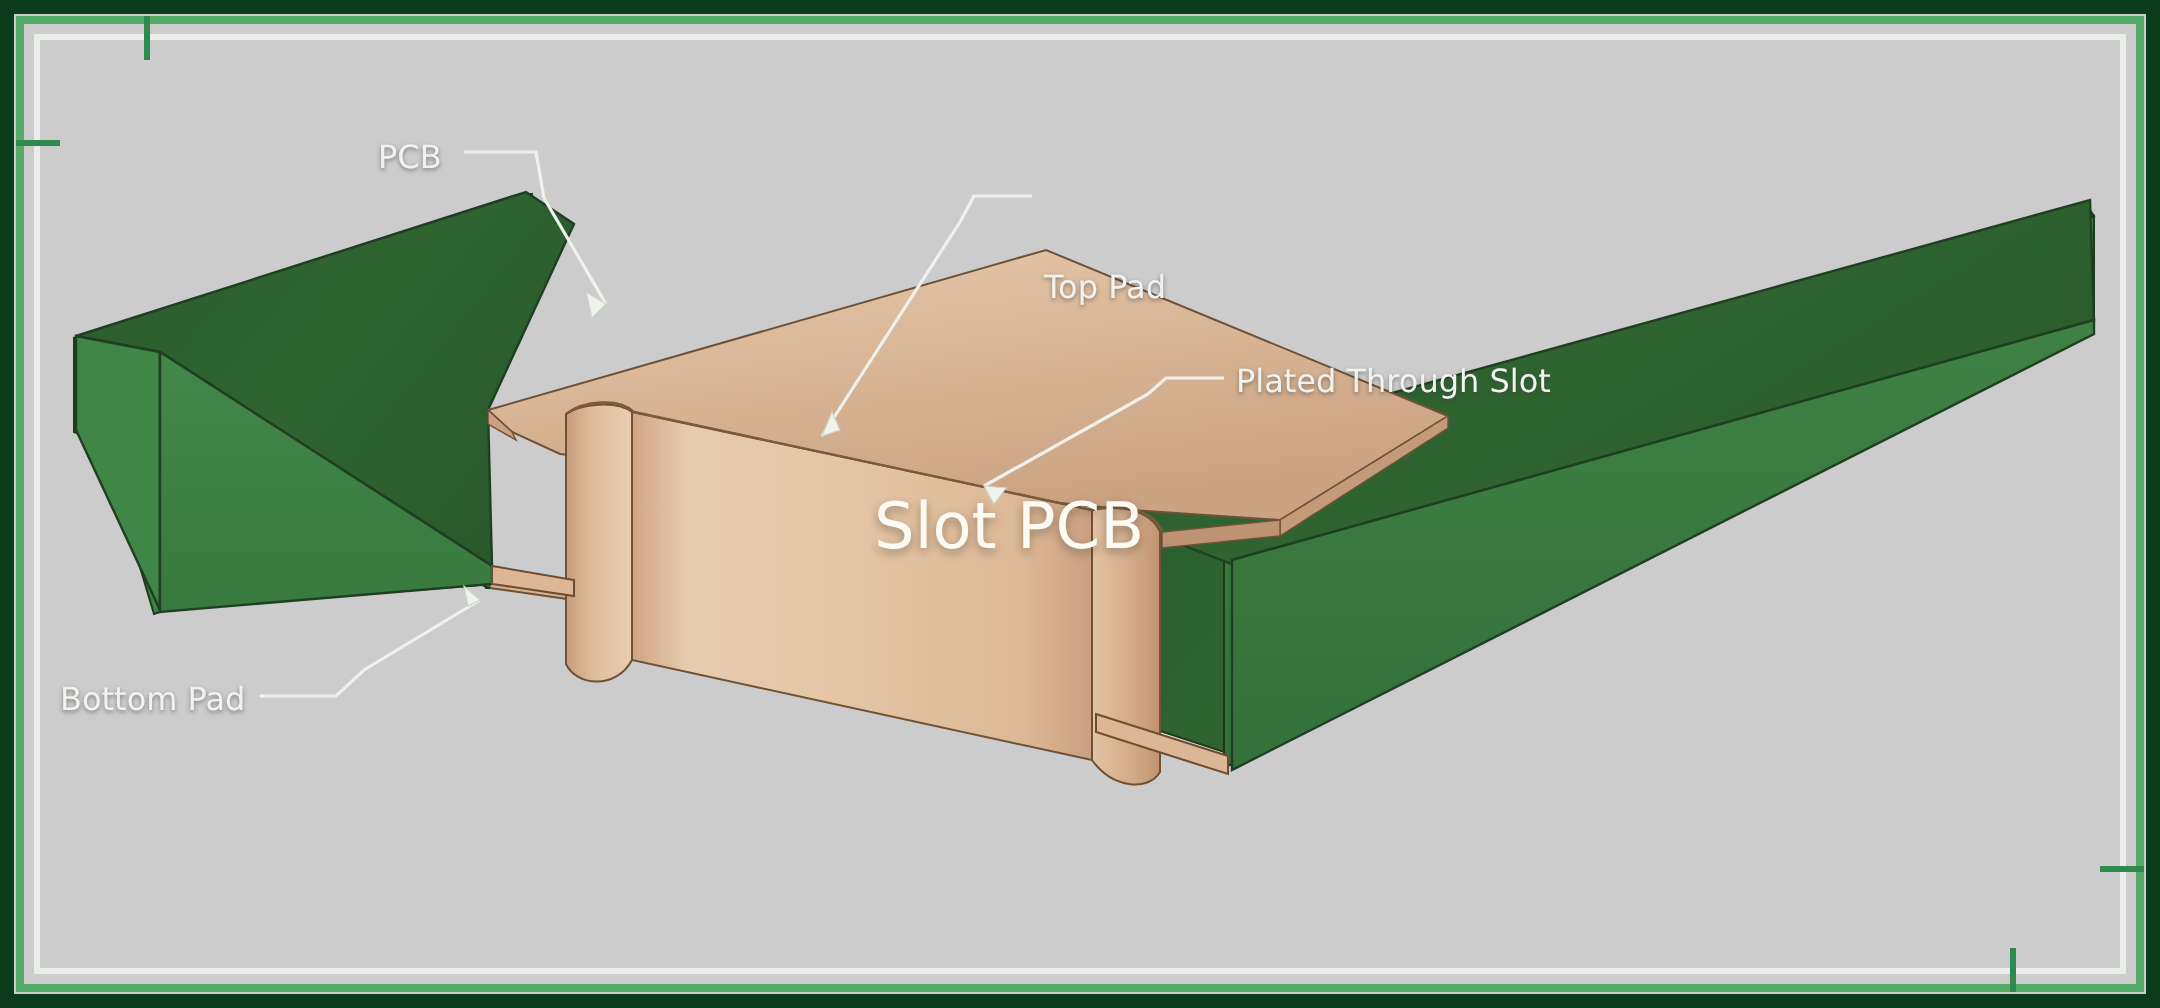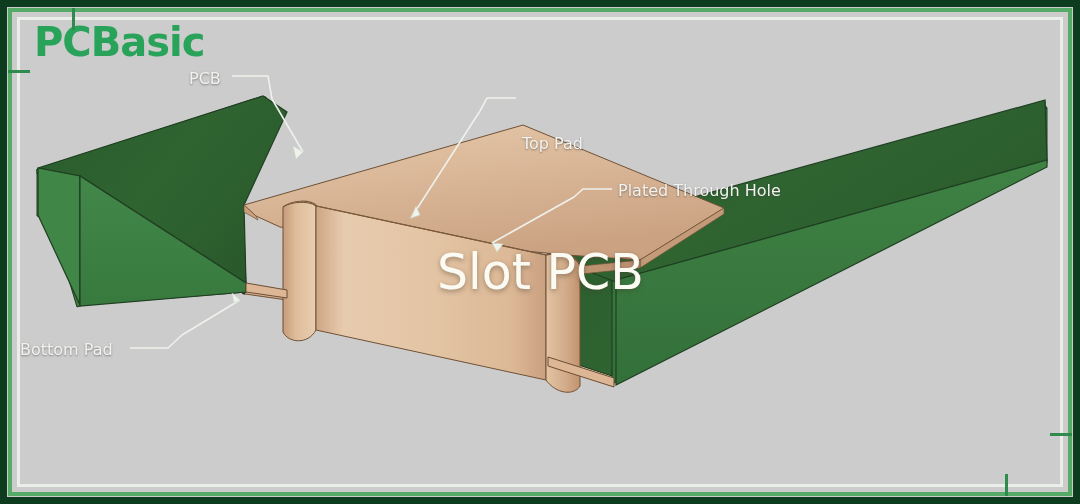--- a/index.html
+++ b/index.html
@@ -57,27 +57,27 @@
     color:#f2f2ef;
     font-family:"DejaVu Sans", sans-serif;
     font-size:16px;
     white-space:nowrap;
     text-shadow:0 1px 2px rgba(60,60,60,.55);
     user-select:none;
   }
   #label-pcb{left:189px;top:69px;}
   #label-toppad{left:522px;top:90px;margin-top:44px;}
   #label-pth{left:618px;top:181px;}
-  #label-bottompad{left:20px;top:340px;text-align:right;}
+  #label-bottompad{left:30px;top:340px;text-align:right;}
 
   #label-slotpcb{
     position:absolute;
     left:437px;top:244px;
     color:#fbfbf4;
-    font-size:49px;
+    font-size:32px;
     font-family:"DejaVu Sans", sans-serif;
     letter-spacing:0px;
     white-space:nowrap;
     text-shadow:0 2px 5px rgba(70,60,45,.45);
     user-select:none;
   }
 </style>
 </head>
 <body>
 
@@ -212,27 +212,24 @@
     </g>
 
     <g fill="#eef3ec" stroke="#cdd6cb" stroke-width="0.6">
       <polygon points="303,152 293,146 296,159"></polygon>
       <polygon points="411,218 416,206 420,215"></polygon>
       <polygon points="492,243 503,244 497,252"></polygon>
       <polygon points="240,300 232,293 234,303"></polygon>
     </g>
   </svg>
 
-  <div id="logo">
-    <span class="lc">PCB</span><span class="lower">asic</span>
-  </div>
 
   <div class="label" id="label-pcb">PCB</div>
   <div class="label" id="label-toppad">Top Pad</div>
-  <div class="label" id="label-pth">Plated Through Hole</div>
+  <div class="label" id="label-pth">Plated Through Slot</div>
   <div class="label" id="label-bottompad">Bottom Pad</div>
 
   <div id="label-slotpcb">Slot PCB</div>
 
   <div class="frame-outer"></div>
   <div class="frame-mid"></div>
   <div class="frame-inner"></div>
   <div class="frame-tick" style="left:72px;top:8px;width:3px;height:22px;"></div>
   <div class="frame-tick" style="left:8px;top:70px;width:22px;height:3px;"></div>
   <div class="frame-tick" style="left:1005px;top:474px;width:3px;height:22px;"></div>

